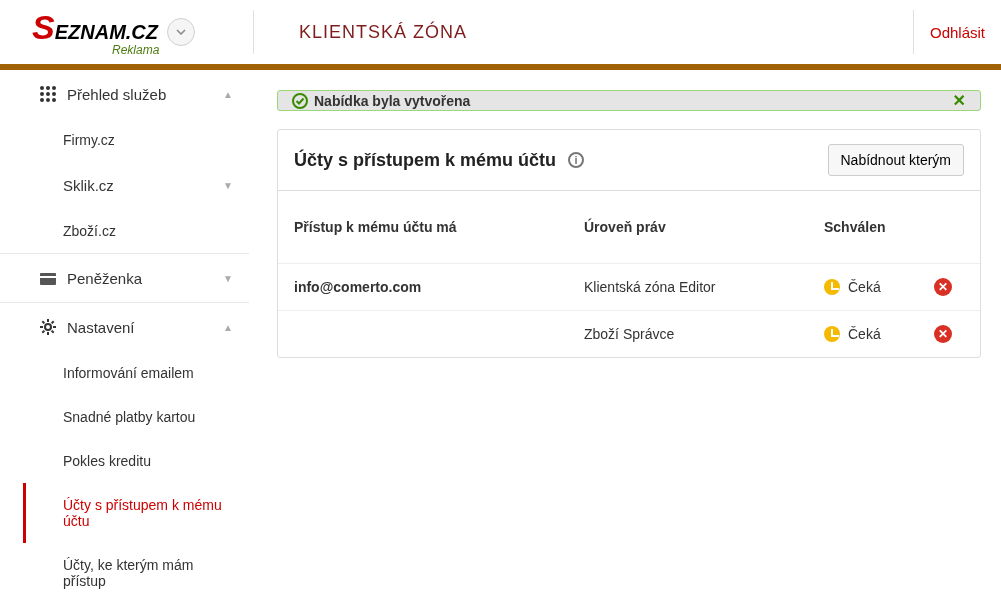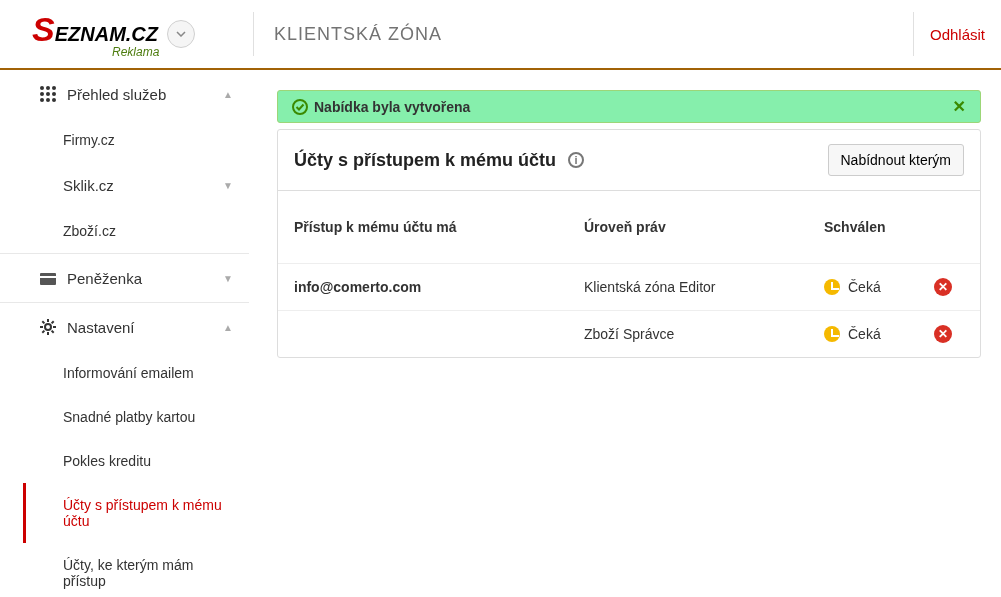--- a/index.html
+++ b/index.html
@@ -1,44 +1,44 @@
 <!DOCTYPE html>
 <html><head>
 <meta charset="utf-8">
 <style>
   * { box-sizing: border-box; margin: 0; padding: 0; }
   body { font-family: Arial, Helvetica, sans-serif; font-size: 14px; color: #333; background: #fff; width: 1001px; }
   
   
-  .header { display: flex; align-items: center; height: 70px; border-bottom: 2px solid #a16207; }
+  .header { display: flex; align-items: center; height: 70px; border-bottom: 6px solid #a16207; }
   .logo-wrap { display: flex; align-items: center; padding-left: 32px; width: 253px; }
   .logo-red { color: #cc0000; font-size: 34px; font-weight: bold; font-style: italic; }
   .logo-black { color: #000; font-size: 20px; font-weight: bold; font-style: italic; }
   .logo-sub { color: #4d7c0f; font-size: 12px; font-style: italic; margin-top: -4px; margin-left: 80px; }
   .dropdown-btn { width: 28px; height: 28px; border-radius: 50%; border: 1px solid #d0d0d0; background: #f5f5f5; margin-left: 8px; display:flex; align-items:center; justify-content:center; cursor:pointer;}
-  .title-area { flex: 1; border-left: 1px solid #e0e0e0; height: 44px; display: flex; align-items: center; padding-left: 20px; color: #737373; font-size: 18px; letter-spacing: 1px; }
+  .title-area { flex: 1; border-left: 1px solid #e0e0e0; height: 44px; display: flex; align-items: center; padding-left: 45px; color: #7f1d1d; font-size: 18px; letter-spacing: 1px; }
   .logout-area { border-left: 1px solid #e0e0e0; height: 44px; display: flex; align-items: center; padding: 0 16px; }
   .logout-area a { color: #cc0000; text-decoration: none; font-size: 15px; cursor:pointer;}
   
   
   .content { display: flex; }
   .sidebar { width: 253px; }
   .main { flex: 1; padding: 20px 20px 0 28px; }
   
   
   .sb-group { border-bottom: 1px solid #e8e8e8; padding-left: 23px; }
   .sb-item { display: flex; align-items: center; padding: 15px 16px 15px 16px; cursor: pointer; color: #333; font-size: 15px;}
   .sb-icon { width: 18px; height: 18px; margin-right: 10px; display:flex;align-items:center;justify-content:center;}
   .sb-label { flex: 1; }
   .sb-caret { color: #aaa; font-size: 10px; }
   .sb-sub { padding: 14px 16px 14px 40px; cursor: pointer; color: #333; font-size: 14px; }
   .sb-sub.active { color: #cc0000; border-left: 3px solid #cc0000; padding-left: 37px; }
   
   
-  .alert { background: #86efac; border: 1px solid #9cd678; border-radius: 3px; padding: 6px 14px; display: flex; align-items: center; margin-bottom: 6px; }
+  .alert { background: #e5e5e5; border: 1px solid #9cd678; border-radius: 3px; padding: 0 14px; display: flex; align-items: center; margin-bottom: 18px; }
   .alert-check { color: #3a8a00; margin-right: 6px; display:flex;}
   .alert-text { flex: 1; font-weight: bold; color: #333; font-size: 14px;}
   .alert-close { color: #3a8a00; font-weight: bold; font-size: 16px; cursor:pointer;}
   
   .panel { border: 1px solid #ddd; border-radius: 3px; }
   .panel-head { display: flex; align-items: center; padding: 14px 16px; }
   .panel-title { font-size: 18px; font-weight: bold; color: #222; display:flex; align-items:center; gap:8px;}
   .info-icon { width:16px;height:16px;border:2px solid #777;border-radius:50%;display:inline-flex;align-items:center;justify-content:center;font-size:11px;color:#777;font-weight:bold;font-style:normal;margin-left:4px;}
   .panel-head-spacer{flex:1;}
   .btn { border: 1px solid #ccc; background: #f7f7f7; border-radius: 3px; padding: 7px 12px; font-size: 14px; cursor: pointer; }

